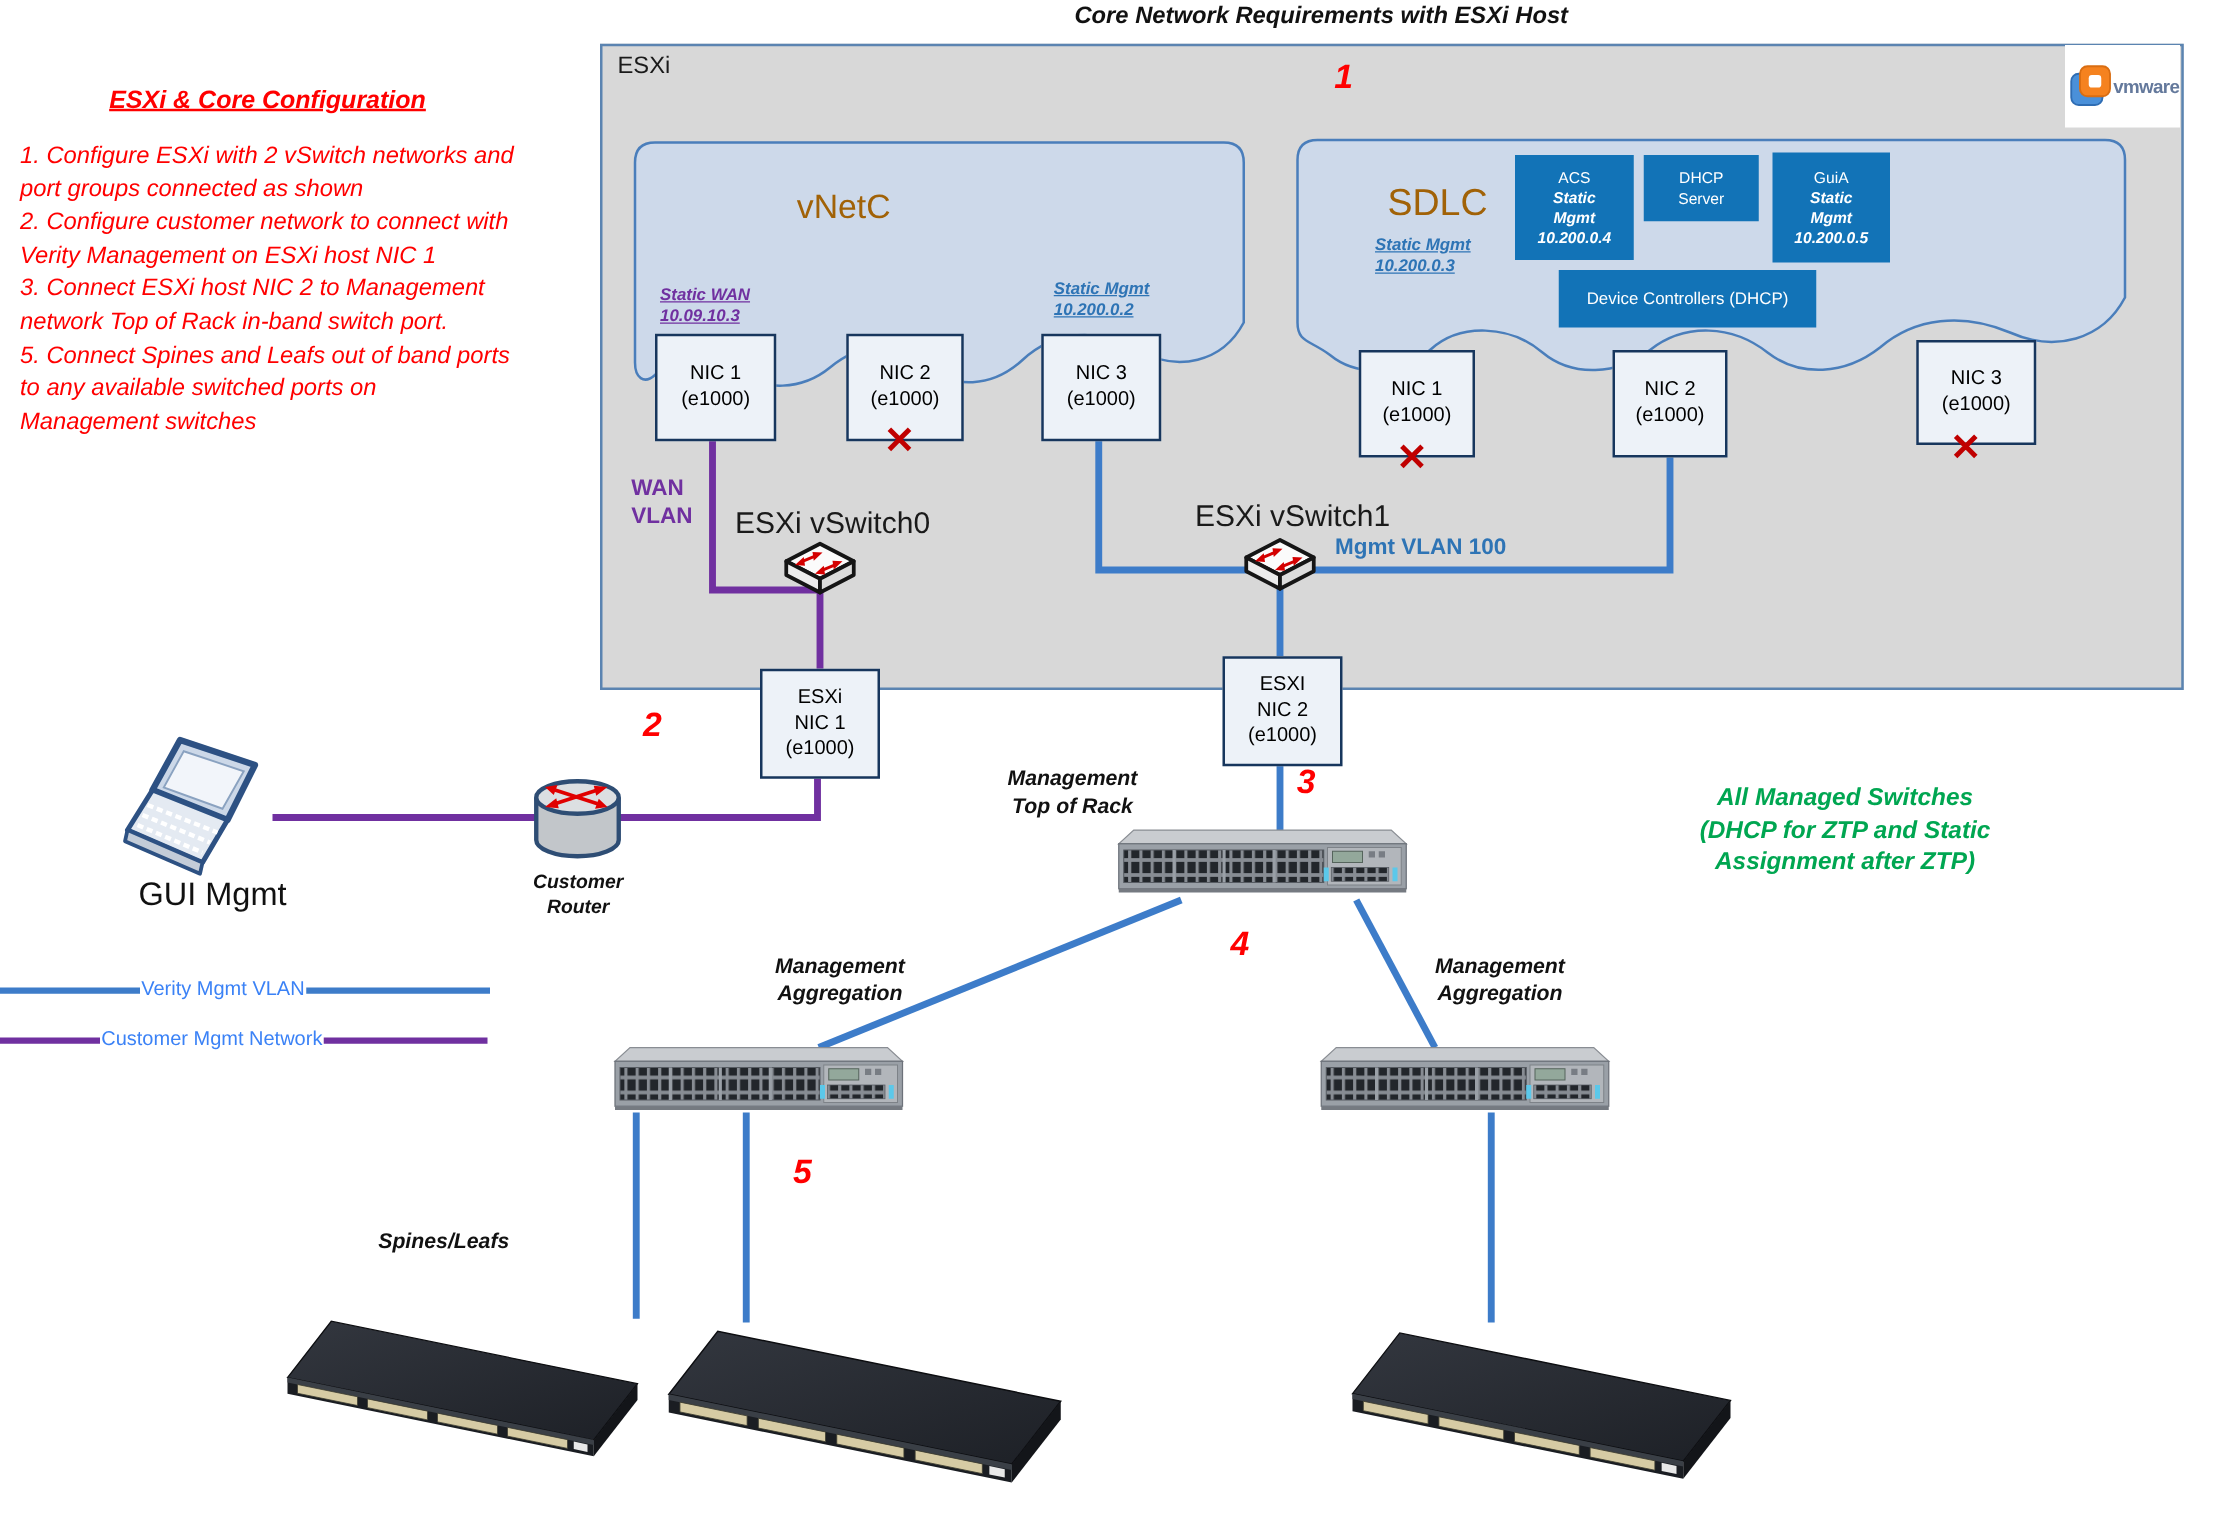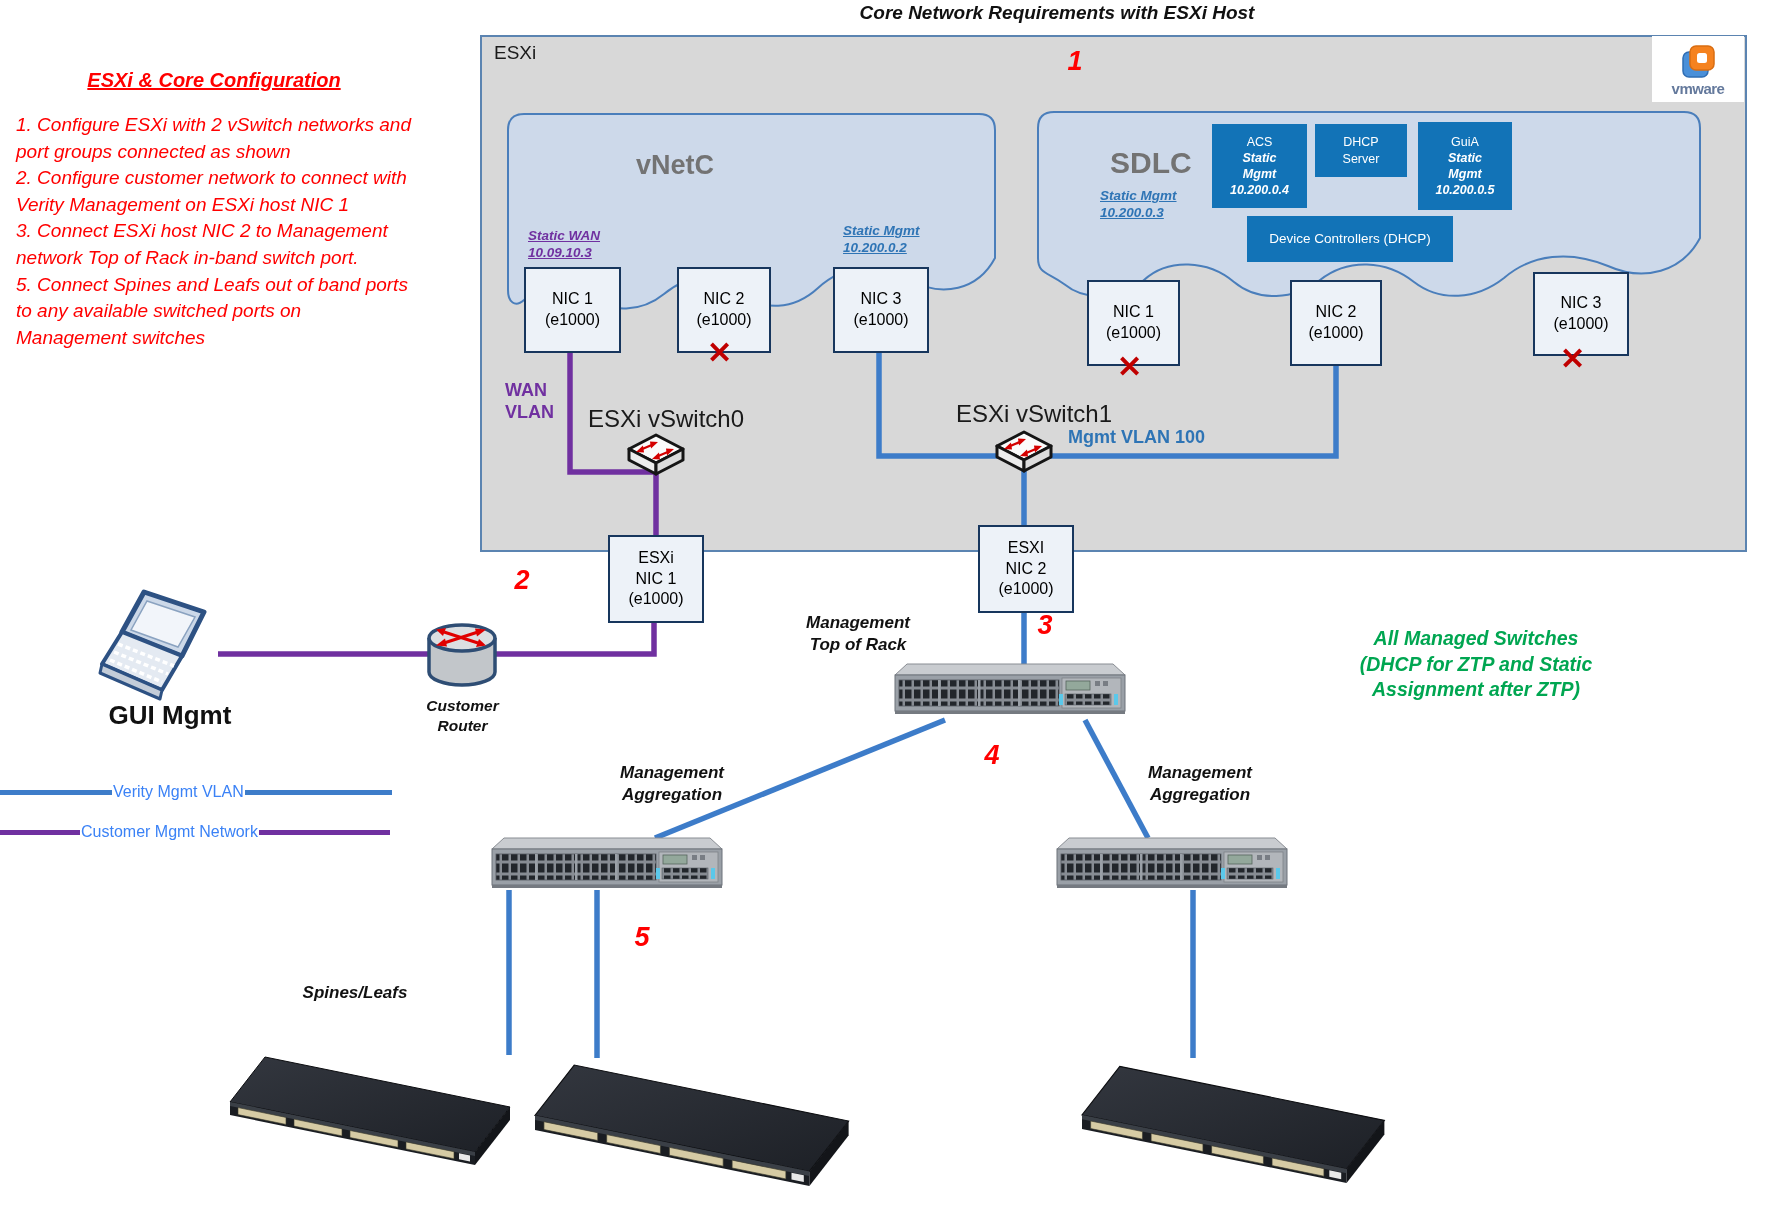--- a/index.html
+++ b/index.html
@@ -9,45 +9,45 @@
   .title{left:700px;top:2px;width:714px;text-align:center;font-size:19px;font-weight:bold;
          font-style:italic;color:#111;z-index:5;}
   .esxi-box{left:480px;top:35px;width:1263px;height:513px;background:#d8d8d8;
             border:2px solid #5b84b1;z-index:1;}
   .esxi-label{left:494px;top:42px;font-size:19px;color:#1a1a1a;z-index:5;}
   .overlay{left:0;top:0;z-index:2;}
   .num{font-size:27px;font-weight:bold;font-style:italic;color:#ff0000;z-index:6;width:34px;text-align:center;}
   .instr{left:16px;top:66px;width:396px;color:#ff0000;font-style:italic;font-size:19px;
          line-height:1.4;z-index:5;}
   .instr .hd{text-align:center;font-weight:bold;text-decoration:underline;font-size:20px;margin-bottom:18px;}
-  .cloud-label{font-size:27px;color:#737373;z-index:4;font-weight:bold;}
+  .cloud-label{font-size:27px;color:#a16207;z-index:4;}
   .sdlc-title{font-size:30px;}
   .ip-label{font-size:13.5px;font-weight:bold;font-style:italic;line-height:1.25;z-index:4;text-decoration:underline;}
   .purple{color:#7030a0;}
   .bluetxt{color:#2e74b5;}
   .svcbox{background:#1273b7;color:#ffffff;text-align:center;z-index:4;display:flex;
           flex-direction:column;justify-content:center;font-size:12.5px;line-height:1.3;}
   .svcbox .bi{font-weight:bold;font-style:italic;}
   .nic{background:#edf2f8;border:2px solid #17365d;display:flex;flex-direction:column;
        justify-content:center;align-items:center;font-size:16px;color:#000;line-height:1.3;
        text-align:center;z-index:4;}
   .vswlab{font-size:24px;color:#1a1a1a;z-index:4;}
   .wanvlan{font-size:18px;font-weight:bold;color:#7030a0;line-height:1.22;z-index:4;}
   .mgmtvlan{font-size:18px;font-weight:bold;color:#2e74b5;z-index:4;}
   .xmark{font-size:30px;font-weight:bold;color:#c00000;z-index:6;line-height:1;}
   .swlabel{font-weight:bold;font-style:italic;font-size:17px;color:#111;text-align:center;
            line-height:1.28;z-index:5;}
-  .bigdev{font-size:26px;color:#111;text-align:center;z-index:5;font-weight:bold;}
+  .bigdev{font-size:26px;color:#111;text-align:center;z-index:5;}
   .note{left:1290px;top:626px;width:372px;text-align:center;color:#00a651;font-weight:bold;
         font-style:italic;font-size:19.5px;line-height:1.32;z-index:5;}
   .legend{display:flex;align-items:center;z-index:5;}
   .leg-line{height:5px;}
   .leg-text{font-size:16px;color:#3b82f6;white-space:nowrap;padding:0 1px;}
   .vmbox{left:1652px;top:36px;width:92px;height:66px;background:#ffffff;z-index:4;
-         display:flex;flex-direction:column;align-items:center;justify-content:center;}
+         display:flex;flex-direction:row;align-items:center;justify-content:center;}
   .vmtext{font-size:15px;font-weight:bold;color:#64799c;letter-spacing:-0.5px;line-height:1;}
 </style>
 </head>
 <body>
 
 <div class="abs title">Core Network Requirements with ESXi Host</div>
 
 <div class="abs esxi-box"></div>
 <div class="abs esxi-label">ESXi</div>
 

